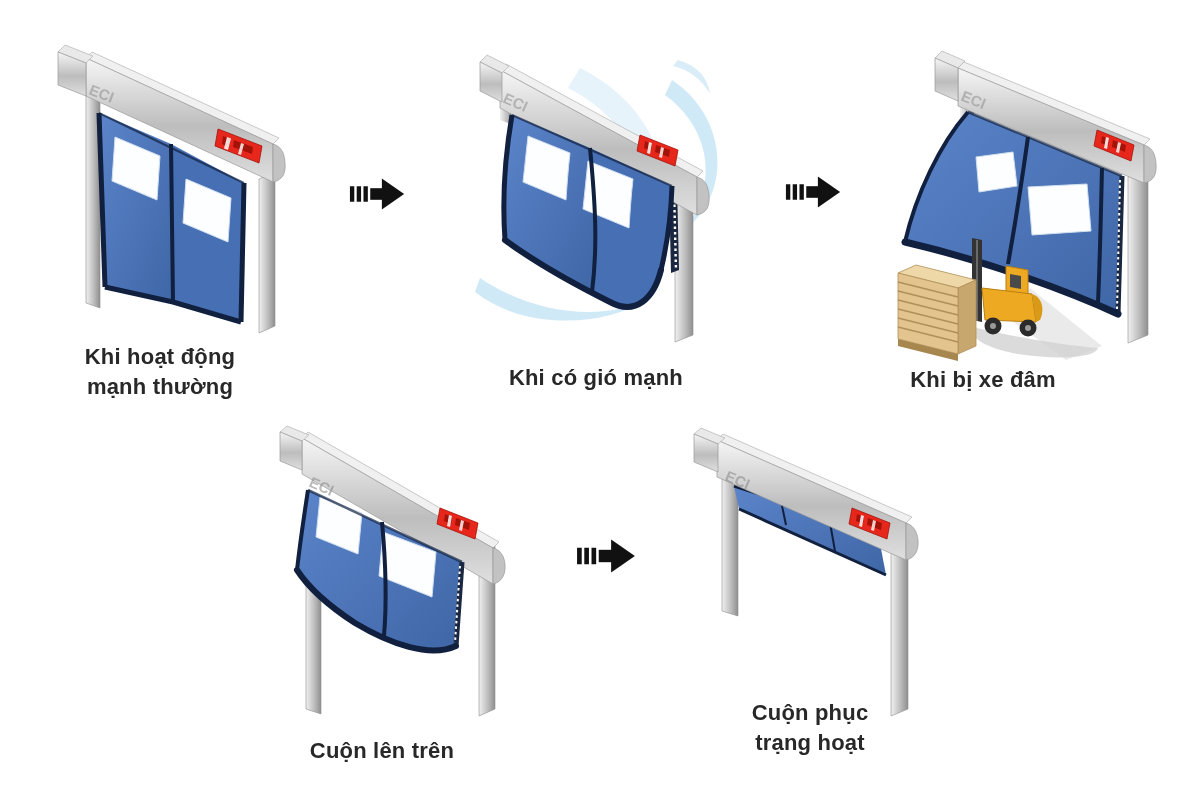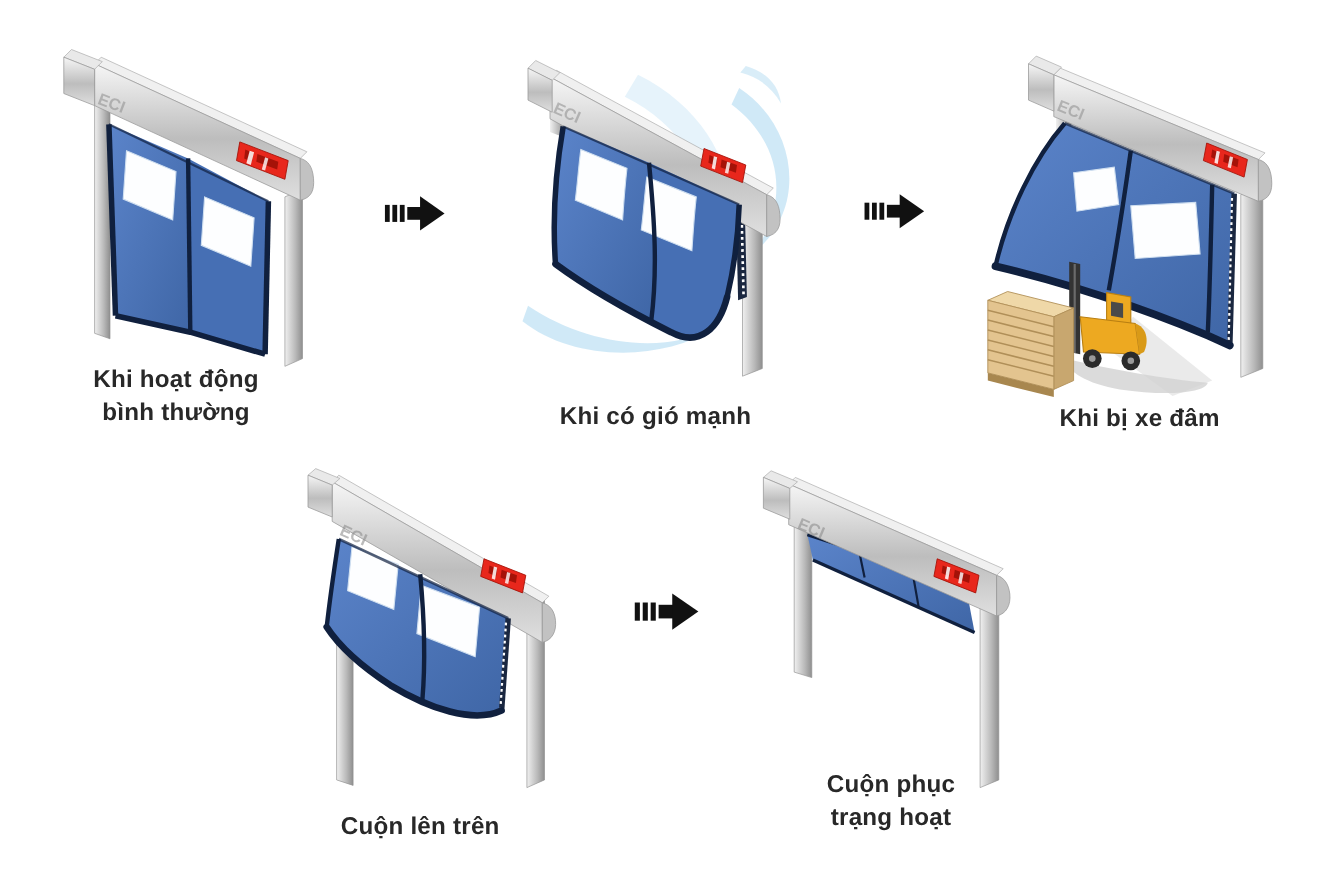--- a/index.html
+++ b/index.html
@@ -359,30 +359,30 @@
         <polygon points="192,88 230,103 227,119 189,104" fill="#e8271c" stroke="#a51208" stroke-width="0.8"></polygon>
         <polygon points="197,94 204,97 203,104 196,101" fill="#a51208"></polygon>
         <polygon points="208,98 222,103 221,110 207,105" fill="#a51208"></polygon>
         <polygon points="201,95 204,96 202,107 199,106" fill="#ffffff" opacity="0.85"></polygon>
         <polygon points="213,100 216,101 214,111 211,110" fill="#ffffff" opacity="0.8"></polygon>
       </g>
     </g>
   </svg>
 </div>
 
-<div class="caption" style="left:40px;top:330px;">
+<div class="caption" style="left:40px;top:342px;">
   <span>Khi hoạt động</span><br>
-  <span>bình thường</span>
+  <span>mạnh thường</span>
 </div>
 
 <div class="caption" style="left:443px;top:363px;text-align:right;">
   <span>Khi có gió mạnh</span>
 </div>
 
-<div class="caption" style="left:916px;top:365px;">
+<div class="caption" style="left:863px;top:365px;">
   <span>Khi bị xe đâm</span>
 </div>
 
 <div class="caption" style="left:262px;top:736px;">
   <span>Cuộn lên trên</span>
 </div>
 
 <div class="caption" style="left:690px;top:698px;">
   <span>Cuộn phục</span><br>
   <span>trạng hoạt</span>

